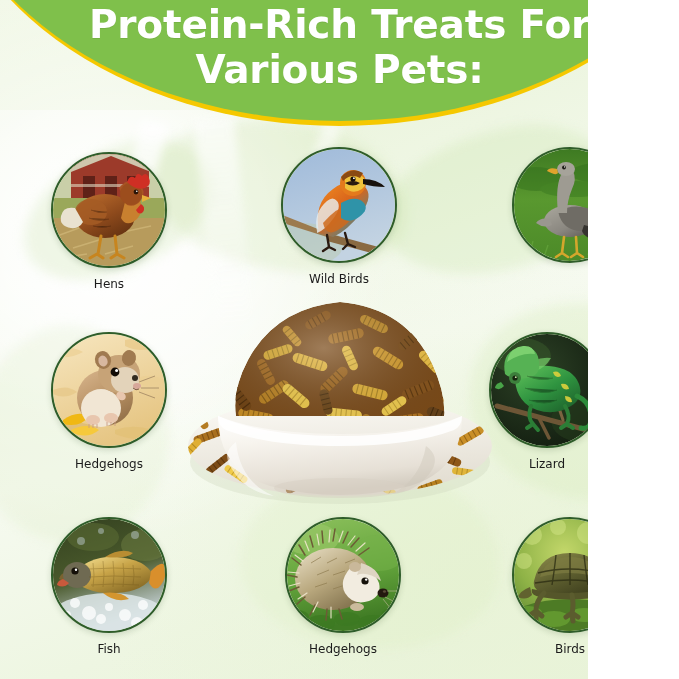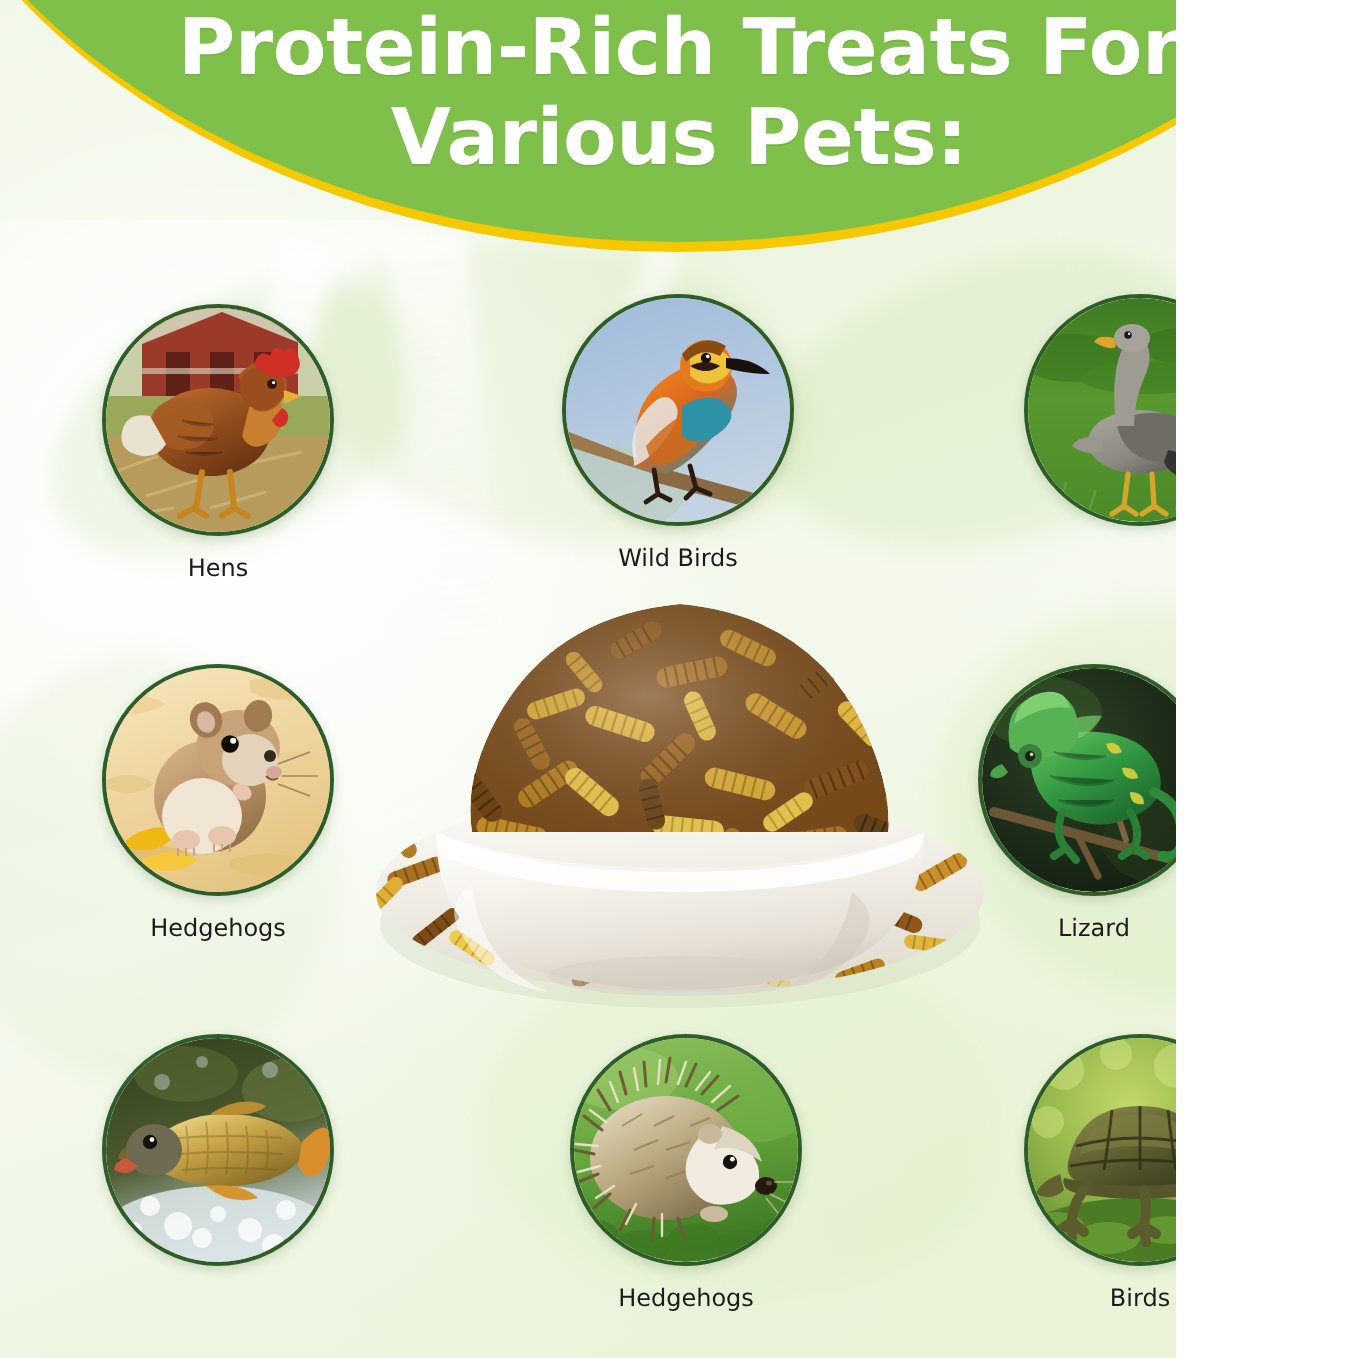--- a/index.html
+++ b/index.html
@@ -490,20 +490,21 @@
               <path d="M60 42 q2 14 0 26"></path>
               <path d="M70 44 q2 12 0 24"></path>
               <path d="M80 46 q2 10 0 20"></path>
             <path d="M36 50 q24 -2 52 0"></path>
               <path d="M36 58 q24 -2 52 0"></path>
               <path d="M38 66 q22 -2 48 0"></path>
           </g>
         </g>
       </svg>
     </div>
+    <div class="pet-label">Fish</div>
   </div>
 
   <div class="pet" id="pet-hedgehogs">
     <div class="pet-photo">
       <svg viewBox="0 0 112 112">
         <defs>
           <clipPath id="cHed">
               <circle cx="56" cy="56" r="56"></circle>
             </clipPath>
           <linearGradient id="hedBg" x1="0" y1="0" x2="0.2" y2="1">

